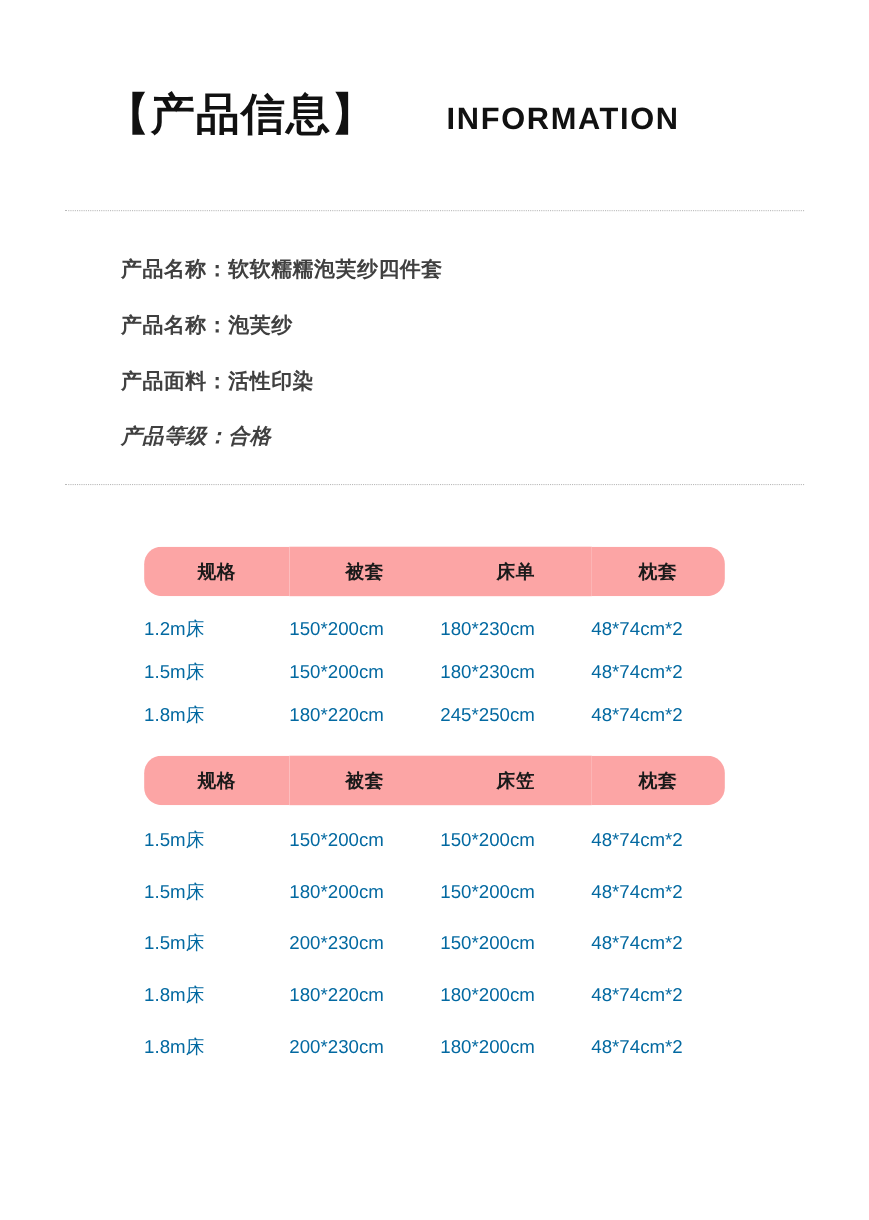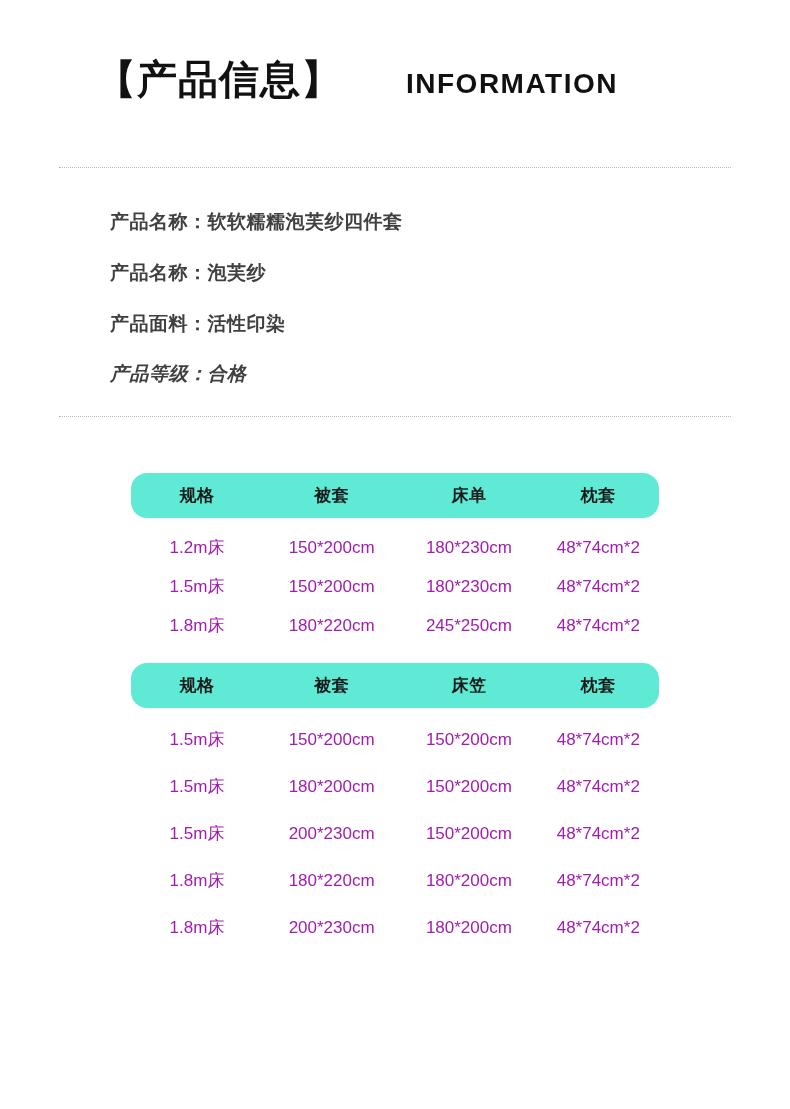--- a/index.html
+++ b/index.html
@@ -12,20 +12,21 @@
     background: #ffffff;
     font-family: "Liberation Sans", sans-serif;
     color: #1a1a1a;
     overflow: hidden;
   }
   .page {
     position: relative;
     width: 790px;
     height: 788px;
     box-sizing: border-box;
+    margin-top: 24px;
   }
 
   
   .header {
     display: flex;
     align-items: baseline;
     padding: 52px 0 0 96px;
   }
   .title-cn {
     font-size: 40px;
@@ -82,42 +83,42 @@
   }
   .table-1 { margin-top: 56px; }
   .table-2 { margin-top: 18px; }
 
   table {
     width: 100%;
     border-collapse: collapse;
     table-layout: fixed;
   }
   thead tr {
-    background: #5eead4;
+    background: #fca5a5;
   }
   thead th {
     font-size: 17px;
     font-weight: bold;
     color: #1a1a1a;
     padding: 11px 0;
     text-align: center;
     letter-spacing: 0.5px;
   }
   thead th:first-child {
     border-top-left-radius: 16px;
     border-bottom-left-radius: 16px;
   }
   thead th:last-child {
     border-top-right-radius: 16px;
     border-bottom-right-radius: 16px;
   }
   tbody td {
     font-size: 17px;
-    text-align: center;
-    color: #a21caf;
+    text-align: left;
+    color: #0369a1;
     padding: 8px 0;
     white-space: nowrap;
   }
   .t1 tbody tr:first-child td { padding-top: 18px; }
   .t2 tbody tr td { padding: 12px 0; }
   .t2 tbody tr:first-child td { padding-top: 20px; }
 
   col.c1 { width: 25%; }
   col.c2 { width: 26%; }
   col.c3 { width: 26%; }

